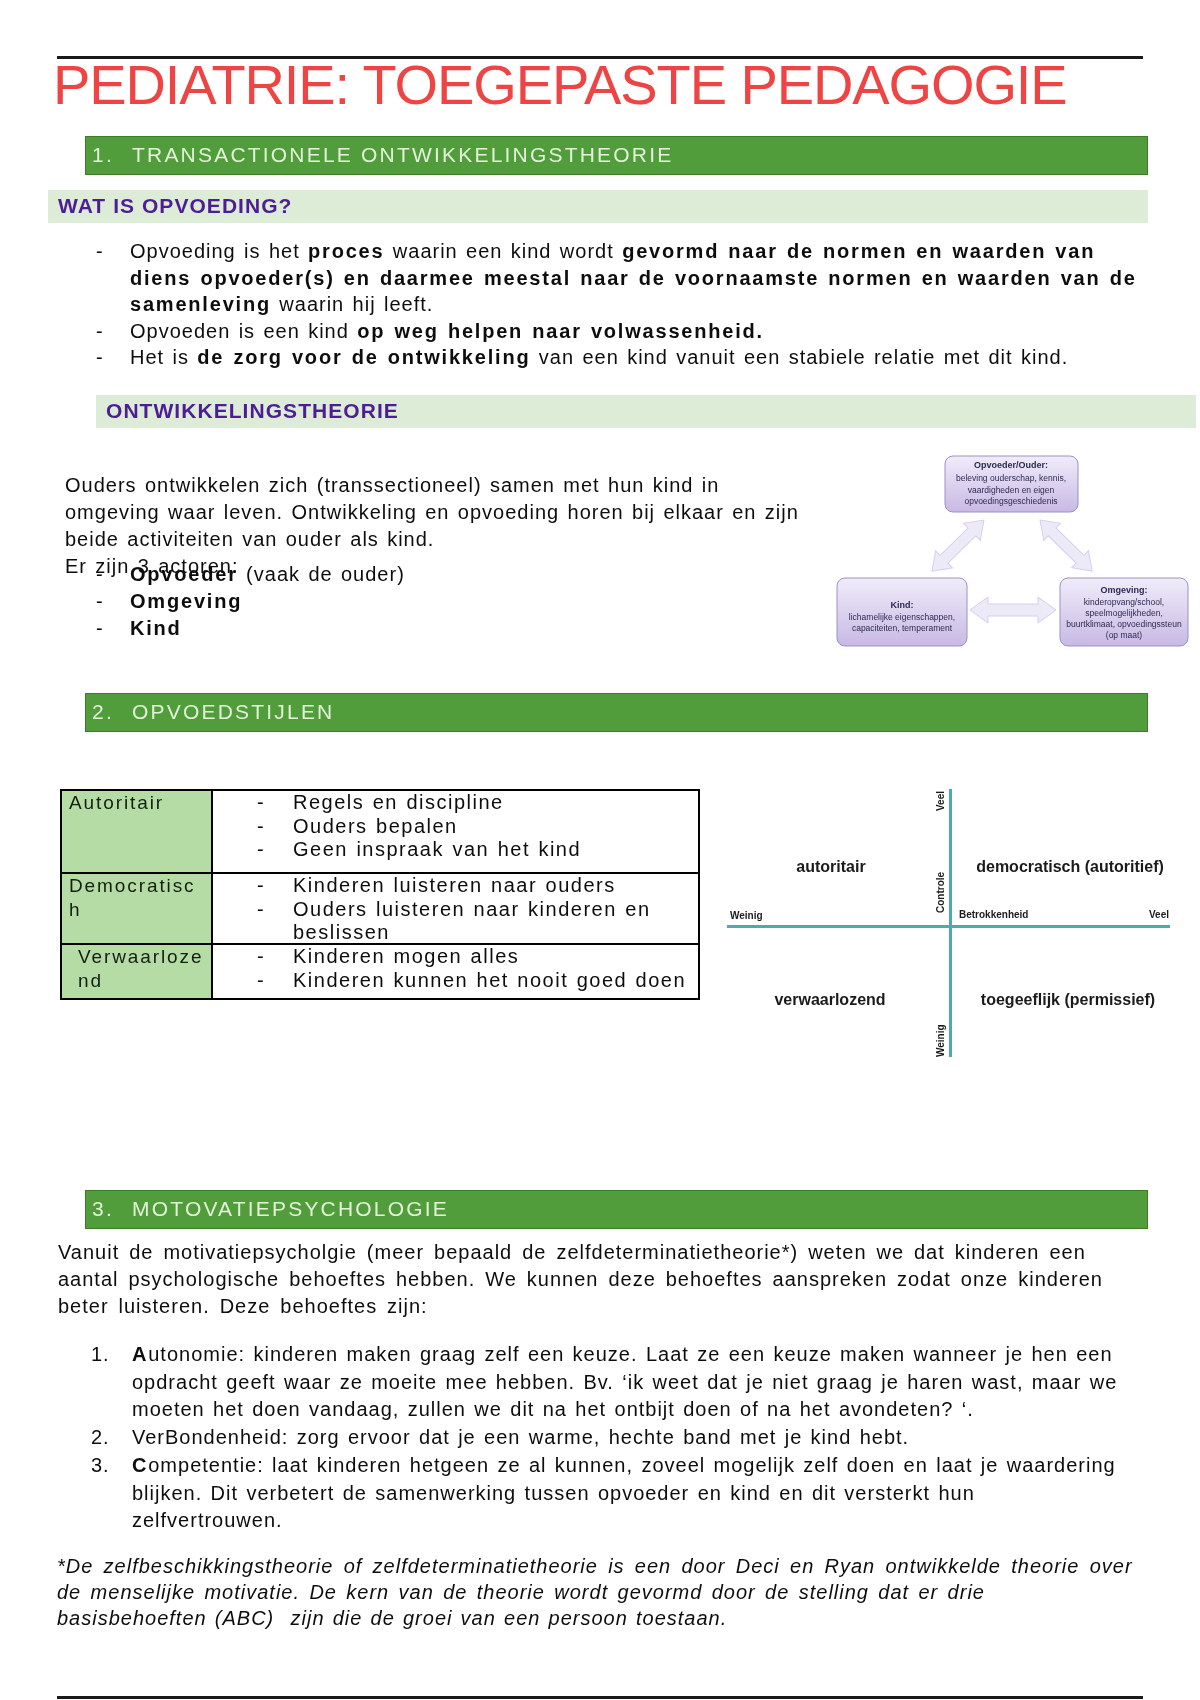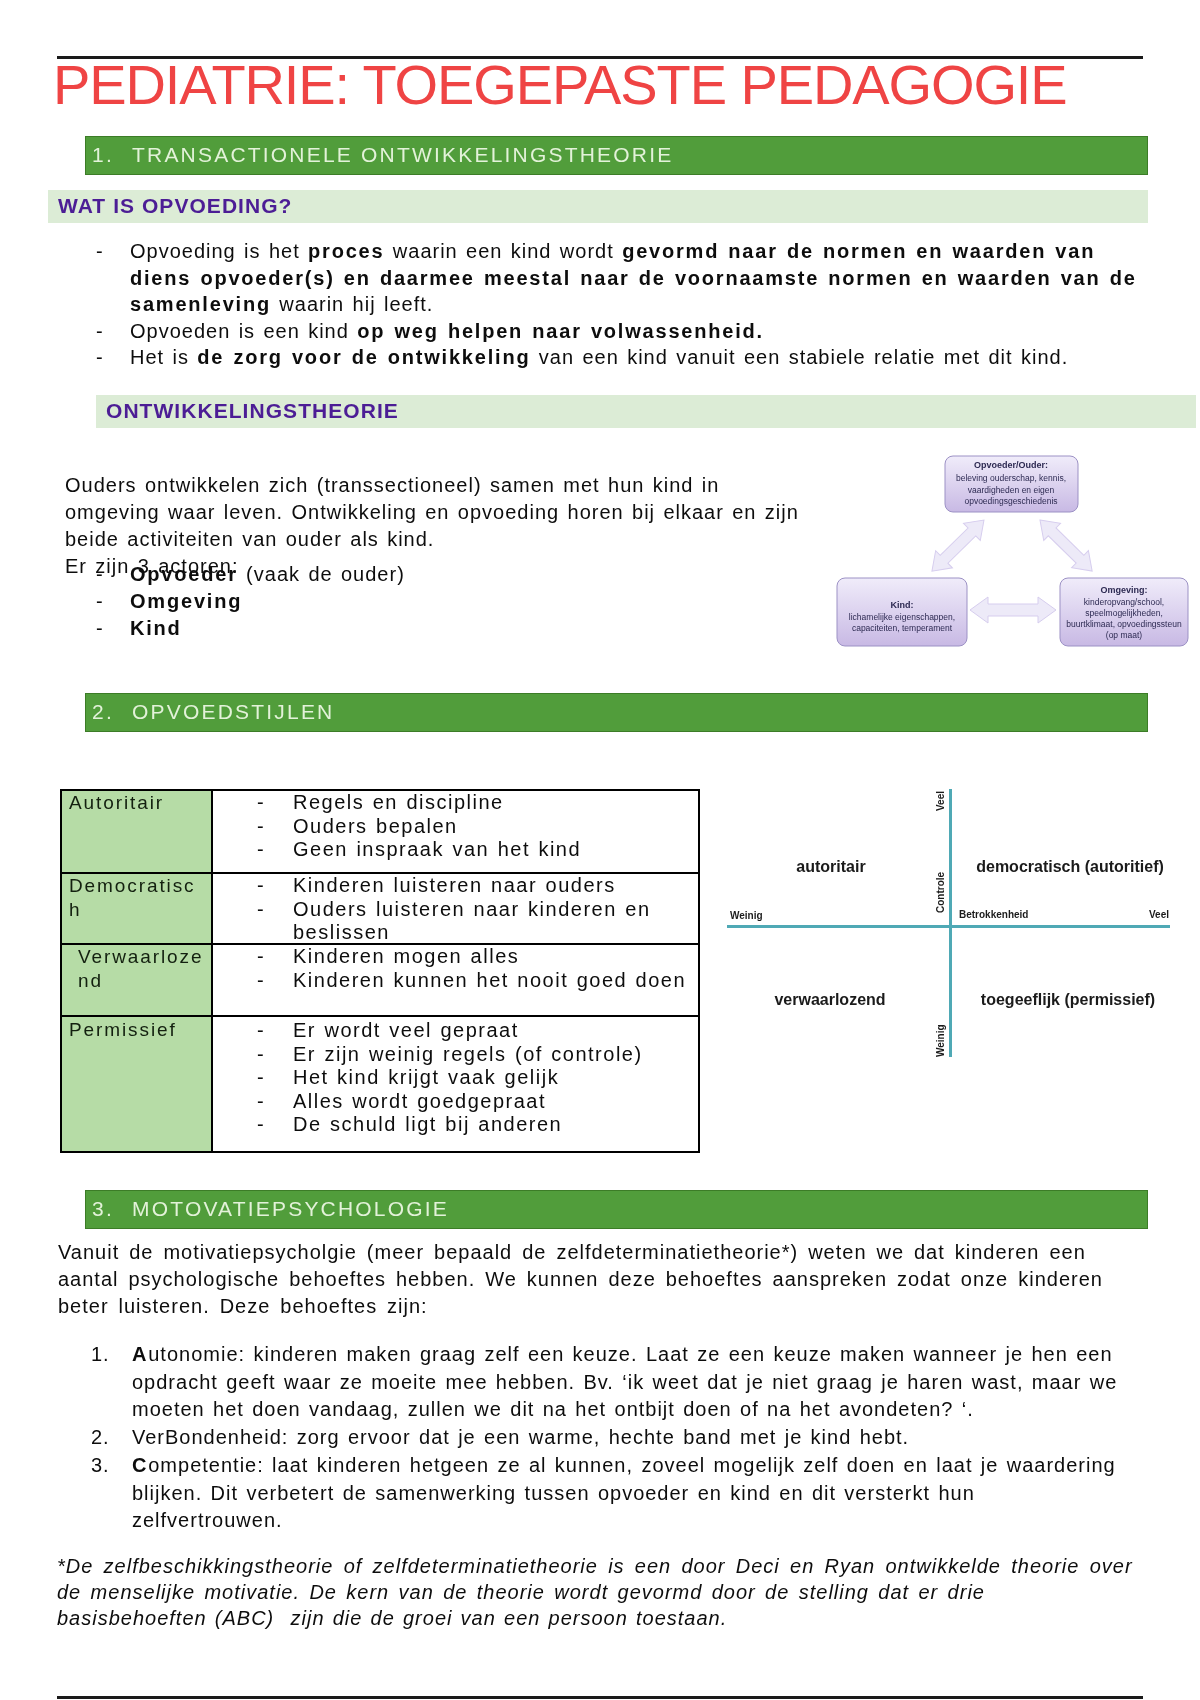--- a/index.html
+++ b/index.html
@@ -131,40 +131,26 @@
           </td>
       <td class="tr">
             <div style="height:69px;" class="tw">
         <div class="tli">Kinderen luisteren naar ouders</div>
         <div class="tli">Ouders luisteren naar kinderen en<br>beslissen</div>
       </div>
           </td>
     </tr>
     <tr>
       <td class="tg">
-            <div style="height:70px;padding-left:16px;" class="tw">Verwaarloze<br>nd</div>
+            <div style="height:53px;padding-left:16px;" class="tw">Verwaarloze<br>nd</div>
           </td>
       <td class="tr">
             <div style="height:53px;" class="tw">
         <div class="tli">Kinderen mogen alles</div>
         <div class="tli">Kinderen kunnen het nooit goed doen</div>
-      </div>
-          </td>
-    </tr>
-    <tr>
-      <td class="tg">
-            <div style="height:134px;padding-top:1px;" class="tw">Permissief</div>
-          </td>
-      <td class="tr">
-            <div style="height:134px;" class="tw" id="r4w">
-        <div class="tli" style="padding-top:2px;">Er wordt veel gepraat</div>
-        <div class="tli">Er zijn weinig regels (of controle)</div>
-        <div class="tli">Het kind krijgt vaak gelijk</div>
-        <div class="tli">Alles wordt goedgepraat</div>
-        <div class="tli">De schuld ligt bij anderen</div>
       </div>
           </td>
     </tr>
   </tbody>
     </table>
 </div>
 <style>
   td.tg{border:2px solid #000;background:#b6dca6;vertical-align:top;padding:0;width:149px;
         font-size:19px;line-height:23.5px;letter-spacing:1.9px;color:#13200f;}
   td.tg .tw{padding-left:7px;box-sizing:border-box;}

